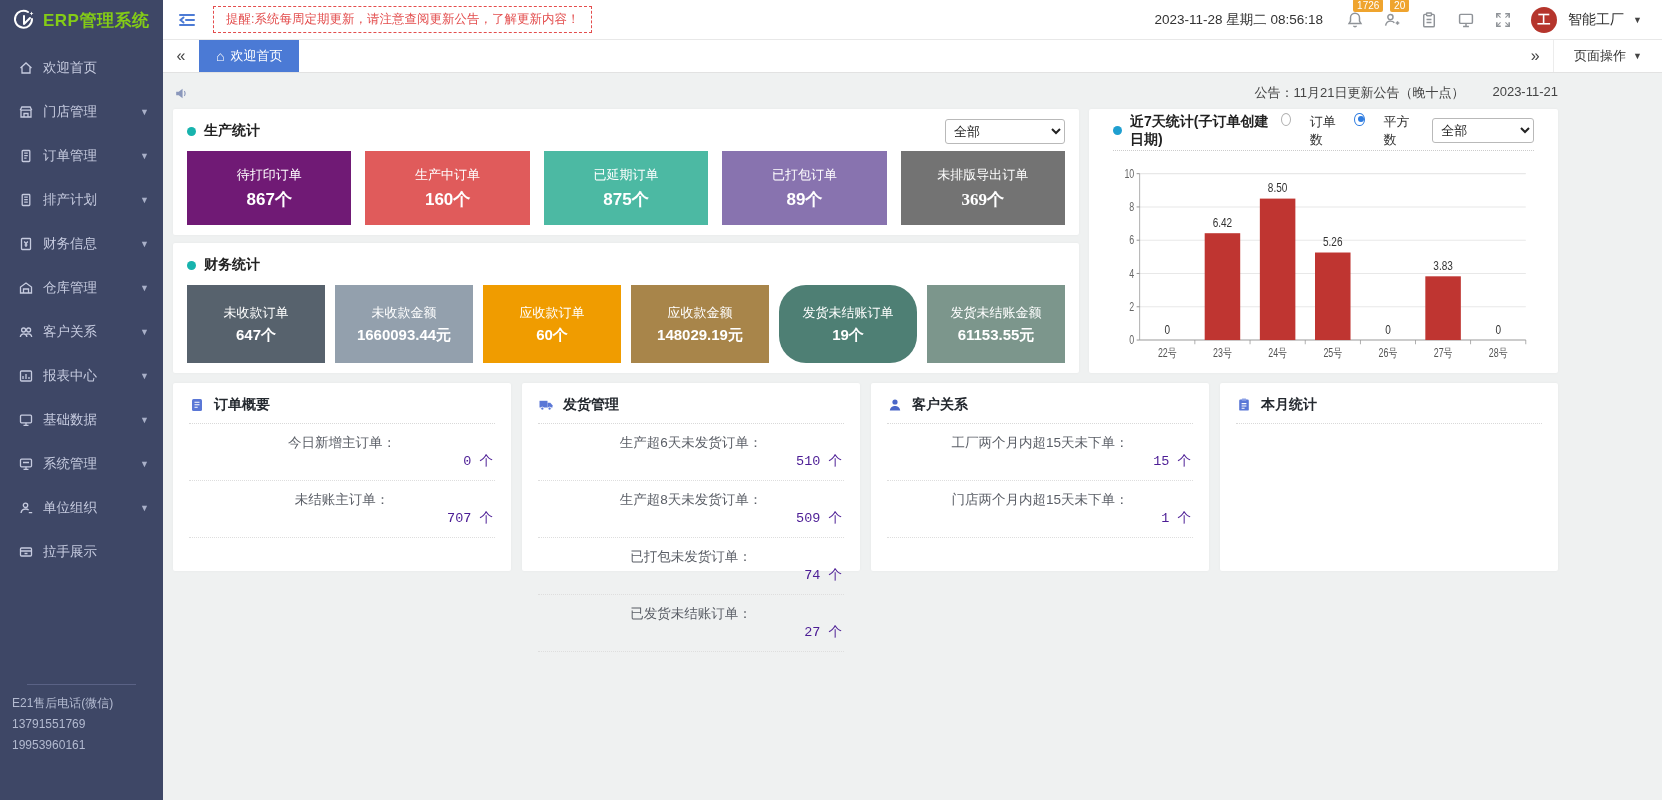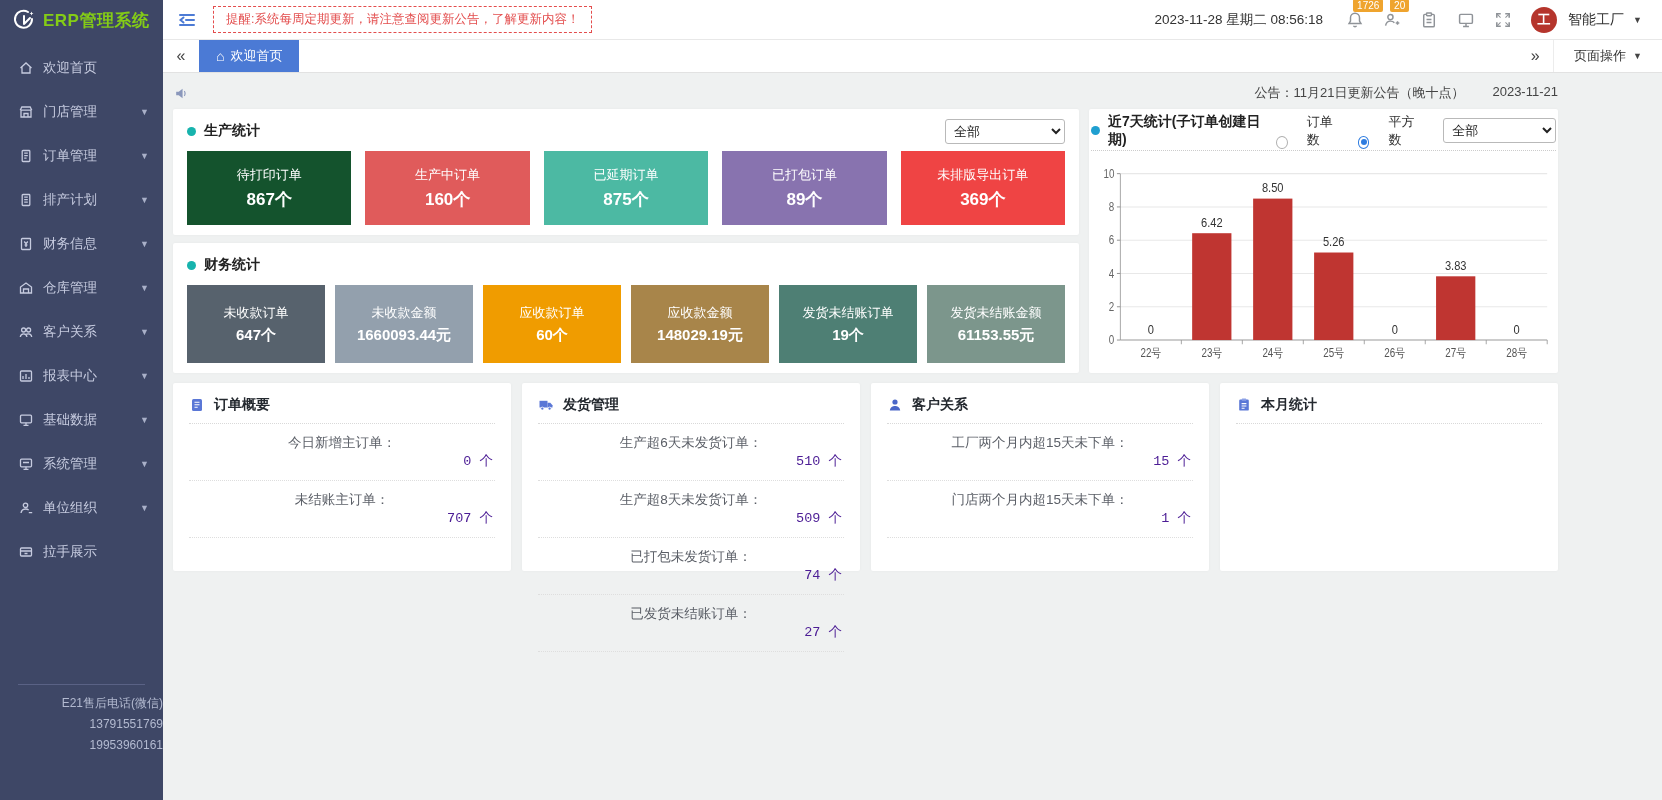--- a/index.html
+++ b/index.html
@@ -22,21 +22,21 @@
   .avatar { width:26px; height:26px; border-radius:50%; background:#b5352c; color:#fff; font-size:13px; display:flex; align-items:center; justify-content:center; font-weight:bold; }
   .user-name { font-size:14px; color:#333; margin-left:-8px; }
   .caret { font-size:9px; color:#444; margin-left:-10px; }
 
   
   #sidebar { position:absolute; top:40px; left:0; bottom:0; width:163px; background:#3e4766; display:flex; flex-direction:column; }
   #side-nav { padding-top:6px; flex:1; }
   .side-item { height:44px; display:flex; align-items:center; padding:0 14px 0 18px; gap:9px; font-size:13.5px; color:#c6cbdf; cursor:pointer; }
   .side-item svg { width:16px; height:16px; flex:none; }
   .side-item .arr { margin-left:auto; font-size:9px; color:#a9b0c8; }
-  .side-footer { padding:10px 0 44px; text-align:right; font-size:12px; color:#b3bad0; line-height:1.75; }
+  .side-footer { padding:10px 12px 44px; text-align:left; font-size:12px; color:#b3bad0; line-height:1.75; }
   .side-footer .rule { border-top:1px solid #5a6285; width:78%; margin:0 auto 8px; }
 
   
   #main { position:absolute; left:163px; top:40px; right:0; bottom:0; display:flex; flex-direction:column; }
   #tabbar { height:33px; flex:none; background:#fff; display:flex; align-items:stretch; border-bottom:1px solid #e2e2e2; }
   .tab-nav { width:36px; display:flex; align-items:center; justify-content:center; font-size:16px; color:#444; cursor:pointer; }
   .tab { background:#4b7ad5; color:#fff; font-size:13px; display:flex; align-items:center; gap:6px; padding:0 17px; cursor:pointer; }
   .tab .home-glyph { font-size:14px; }
   .tab-spacer { flex:1; }
   .page-ops { display:flex; align-items:center; gap:7px; padding:0 20px; font-size:13px; color:#333; border-left:1px solid #ececec; cursor:pointer; }
@@ -57,24 +57,24 @@
   .panel-head h3 { font-size:14px; color:#222; }
   select.filter { margin-left:auto; width:120px; height:25px; font-size:13px; border:1px solid #b9b9b9; border-radius:3px; background:#fff; color:#222; padding:0 4px; }
   .cards { display:flex; gap:14px; margin-top:6px; }
   .card { flex:1; height:74px; color:#fff; display:flex; flex-direction:column; align-items:center; justify-content:center; gap:4px; cursor:pointer; }
   .card .cl { font-size:13px; }
   .card .cv { font-size:17px; font-weight:bold; }
   .cards.fin { gap:10px; }
   .cards.fin .card { height:78px; }
   .cards.fin .cv { font-size:15px; }
 
-  #chart-panel { flex:1; padding:8px 2px; display:flex; flex-direction:column; }
+  #chart-panel { flex:1; padding:8px 24px; display:flex; flex-direction:column; }
   .chart-head { border-bottom:1px dotted #ccc; padding-bottom:6px; height:34px; }
   .radios { margin-left:auto; display:flex; gap:16px; align-items:center; font-size:13px; color:#333; }
-  .radio { display:flex; align-items:flex-end; gap:19px; cursor:pointer; }
+  .radio { display:flex; align-items:flex-start; gap:19px; cursor:pointer; }
   .rdot { width:13px; height:13px; border-radius:50%; border:1px solid #b0b0b0; background:#fff; position:relative; }
   .radio.on .rdot { border-color:#2e7ce0; }
   .radio.on .rdot::after { content:""; position:absolute; left:2.5px; top:2.5px; width:6px; height:6px; border-radius:50%; background:#2e7ce0; }
   .radios + select.filter { margin-left:12px; }
   .chart-wrap { flex:1; padding:6px 2px 0; }
   .chart-wrap svg { width:100%; height:100%; display:block; }
 
   .row2 { display:flex; gap:11px; margin-top:10px; }
   .info-panel { flex:1; background:#fff; border-radius:2px; height:188px; padding:9px 16px; box-shadow:0 0 3px rgba(0,0,0,.04); }
   .ip-head { display:flex; align-items:center; gap:9px; padding:4px 0 9px; border-bottom:1px dotted #d9d9d9; }
@@ -283,37 +283,37 @@
 
           <section class="panel" id="prod-panel">
             <div class="panel-head">
               <span class="dot" style="background:#17b3ad"></span>
               <h3>生产统计</h3>
               <select class="filter">
                 <option>全部</option>
               </select>
             </div>
             <div class="cards prod">
-              <div class="card" style="background-color: #14532d;">
+              <div class="card" style="background-color: #701a75;">
                 <span class="cl">待打印订单</span>
                 <span class="cv">867个</span>
               </div>
               <div class="card" style="background-color: rgb(224, 91, 91);">
                 <span class="cl">生产中订单</span>
                 <span class="cv">160个</span>
               </div>
               <div class="card" style="background-color: rgb(76, 185, 163);">
                 <span class="cl">已延期订单</span>
                 <span class="cv">875个</span>
               </div>
               <div class="card" style="background-color: rgb(136, 115, 175);">
                 <span class="cl">已打包订单</span>
                 <span class="cv">89个</span>
               </div>
-              <div class="card" style="background-color: #ef4444;">
+              <div class="card" style="background-color: #737373; font-family: Liberation Serif, serif;">
                 <span class="cl">未排版导出订单</span>
                 <span class="cv">369个</span>
               </div>
             </div>
           </section>
 
           <section class="panel" id="fin-panel">
             <div class="panel-head">
               <span class="dot" style="background:#17b3ad"></span>
               <h3>财务统计</h3>
@@ -328,21 +328,21 @@
                 <span class="cv">1660093.44元</span>
               </div>
               <div class="card" style="background-color: rgb(240, 156, 0);">
                 <span class="cl">应收款订单</span>
                 <span class="cv">60个</span>
               </div>
               <div class="card" style="background-color: rgb(168, 133, 74);">
                 <span class="cl">应收款金额</span>
                 <span class="cv">148029.19元</span>
               </div>
-              <div class="card" style="background-color: rgb(78, 127, 116);">
+              <div class="card" style="background-color: rgb(78, 127, 116); border-radius: 27px;">
                 <span class="cl">发货未结账订单</span>
                 <span class="cv">19个</span>
               </div>
               <div class="card" style="background-color: rgb(124, 150, 140);">
                 <span class="cl">发货未结账金额</span>
                 <span class="cv">61153.55元</span>
               </div>
             </div>
           </section>
         </div>

